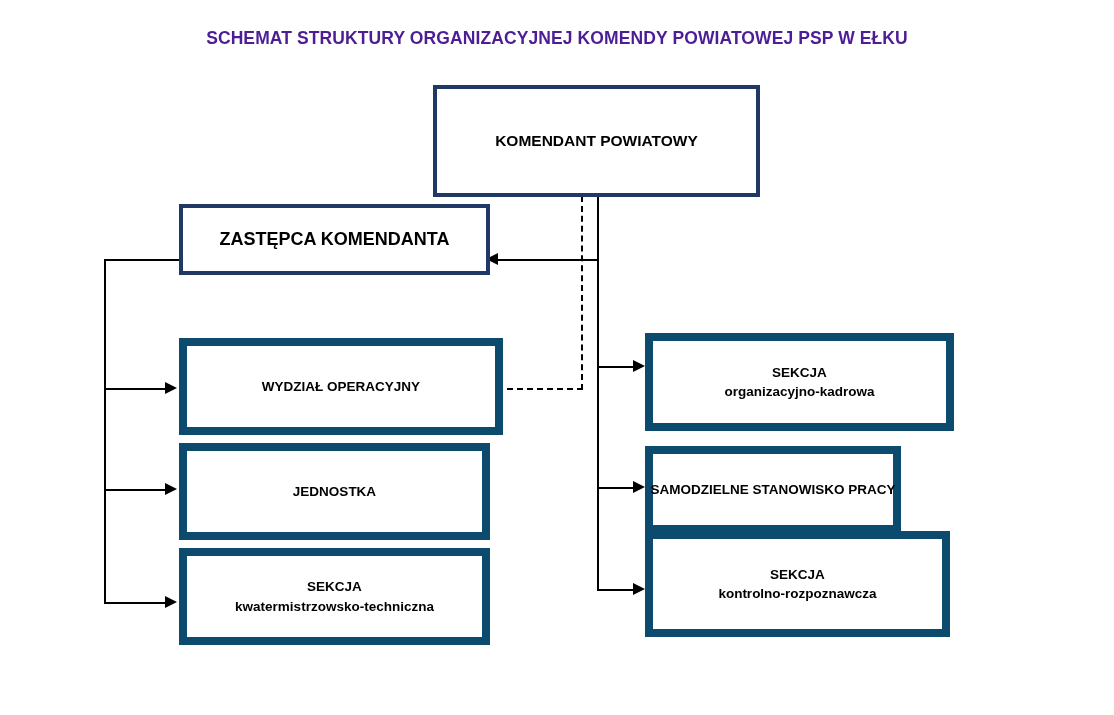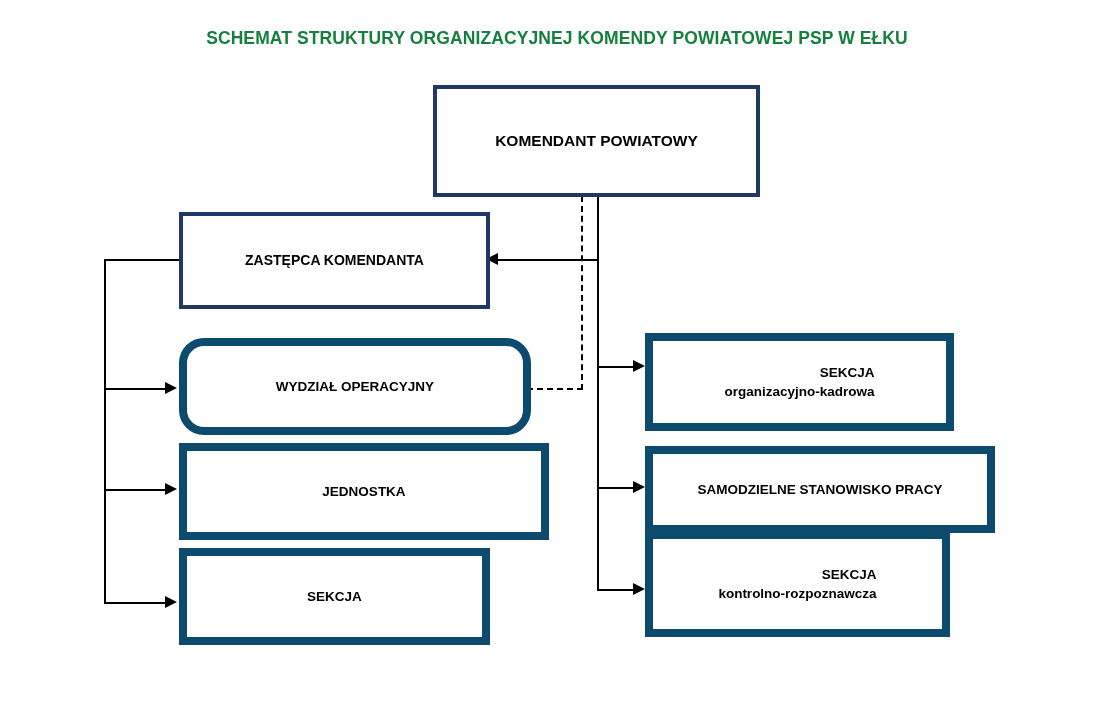--- a/index.html
+++ b/index.html
@@ -19,33 +19,33 @@
     overflow: hidden;
   }
   #chart-title {
     position: absolute;
     left: 0;
     top: 28px;
     width: 1114px;
     text-align: center;
     font-size: 17.5px;
     font-weight: bold;
-    color: #15803d;
+    color: #4c1d95;
     letter-spacing: 0.1px;
   }
 
   
   .node {
     position: absolute;
     box-sizing: border-box;
     background: #ffffff;
     display: flex;
     align-items: center;
     justify-content: center;
-    text-align: right;
+    text-align: center;
     color: #000000;
     font-weight: bold;
     line-height: 1.42;
   }
   .node .ln {
     display: block;
     white-space: nowrap;
   }
   .node.thick {
     border: 4px solid #1f3864;
@@ -128,52 +128,53 @@
 
   <div class="conn h" style="left:104px; top:602px; width:63px;"></div>
   <div class="arrow right" style="left:165px; top:596px;"></div>
 
   <div class="node thick" style="left:433px; top:85px; width:327px; height:112px; font-size:15.5px;">
     <div>
       <span class="ln">KOMENDANT POWIATOWY</span>
     </div>
   </div>
 
-  <div class="node thick" style="left:179px; top:212px; width:311px; height:97px; font-size:14px;">
+  <div class="node thick" style="left:179px; top:204px; width:311px; height:71px; font-size:18px;">
     <div>
       <span class="ln">ZASTĘPCA KOMENDANTA</span>
     </div>
   </div>
 
-  <div class="node thin" style="left:179px; top:338px; width:352px; height:97px; font-size:13.5px;border-radius:25px;">
+  <div class="node thin" style="left:179px; top:338px; width:324px; height:97px; font-size:13.5px;">
     <div>
       <span class="ln">WYDZIAŁ OPERACYJNY</span>
     </div>
   </div>
 
-  <div class="node thin" style="left:179px; top:443px; width:370px; height:97px; font-size:13.5px;">
+  <div class="node thin" style="left:179px; top:443px; width:311px; height:97px; font-size:13.5px;">
     <div>
       <span class="ln">JEDNOSTKA</span>
     </div>
   </div>
 
   <div class="node thin" style="left:179px; top:548px; width:311px; height:97px; font-size:13.5px;">
     <div>
       <span class="ln">SEKCJA</span>
+      <span class="ln">kwatermistrzowsko-techniczna</span>
     </div>
   </div>
 
   <div class="node thin" style="left:645px; top:333px; width:309px; height:98px; font-size:13.5px;">
     <div>
       <span class="ln">SEKCJA</span>
       <span class="ln">organizacyjno-kadrowa</span>
     </div>
   </div>
 
-  <div class="node thin" style="left:645px; top:446px; width:350px; height:87px; font-size:13.5px;">
+  <div class="node thin" style="left:645px; top:446px; width:256px; height:87px; font-size:13.5px;">
     <div>
       <span class="ln">SAMODZIELNE STANOWISKO PRACY</span>
     </div>
   </div>
 
   <div class="node thin" style="left:645px; top:531px; width:305px; height:106px; font-size:13.5px;">
     <div>
       <span class="ln">SEKCJA</span>
       <span class="ln">kontrolno-rozpoznawcza</span>
     </div>

